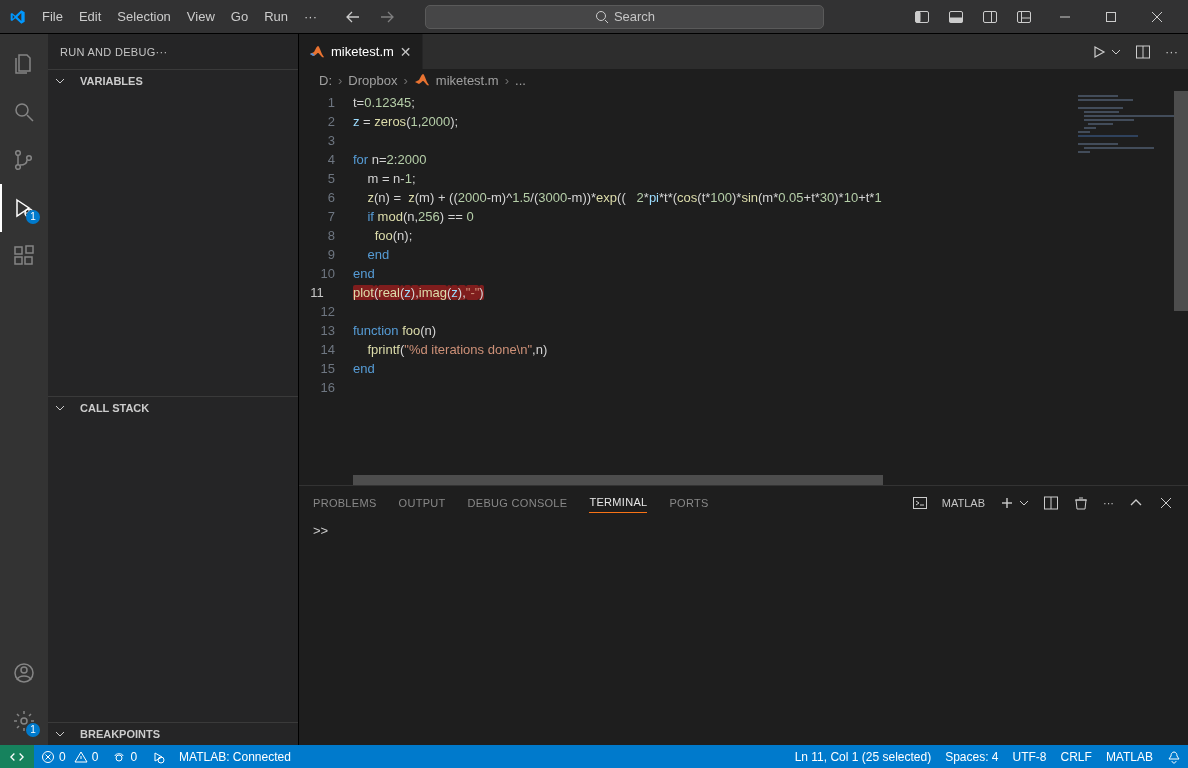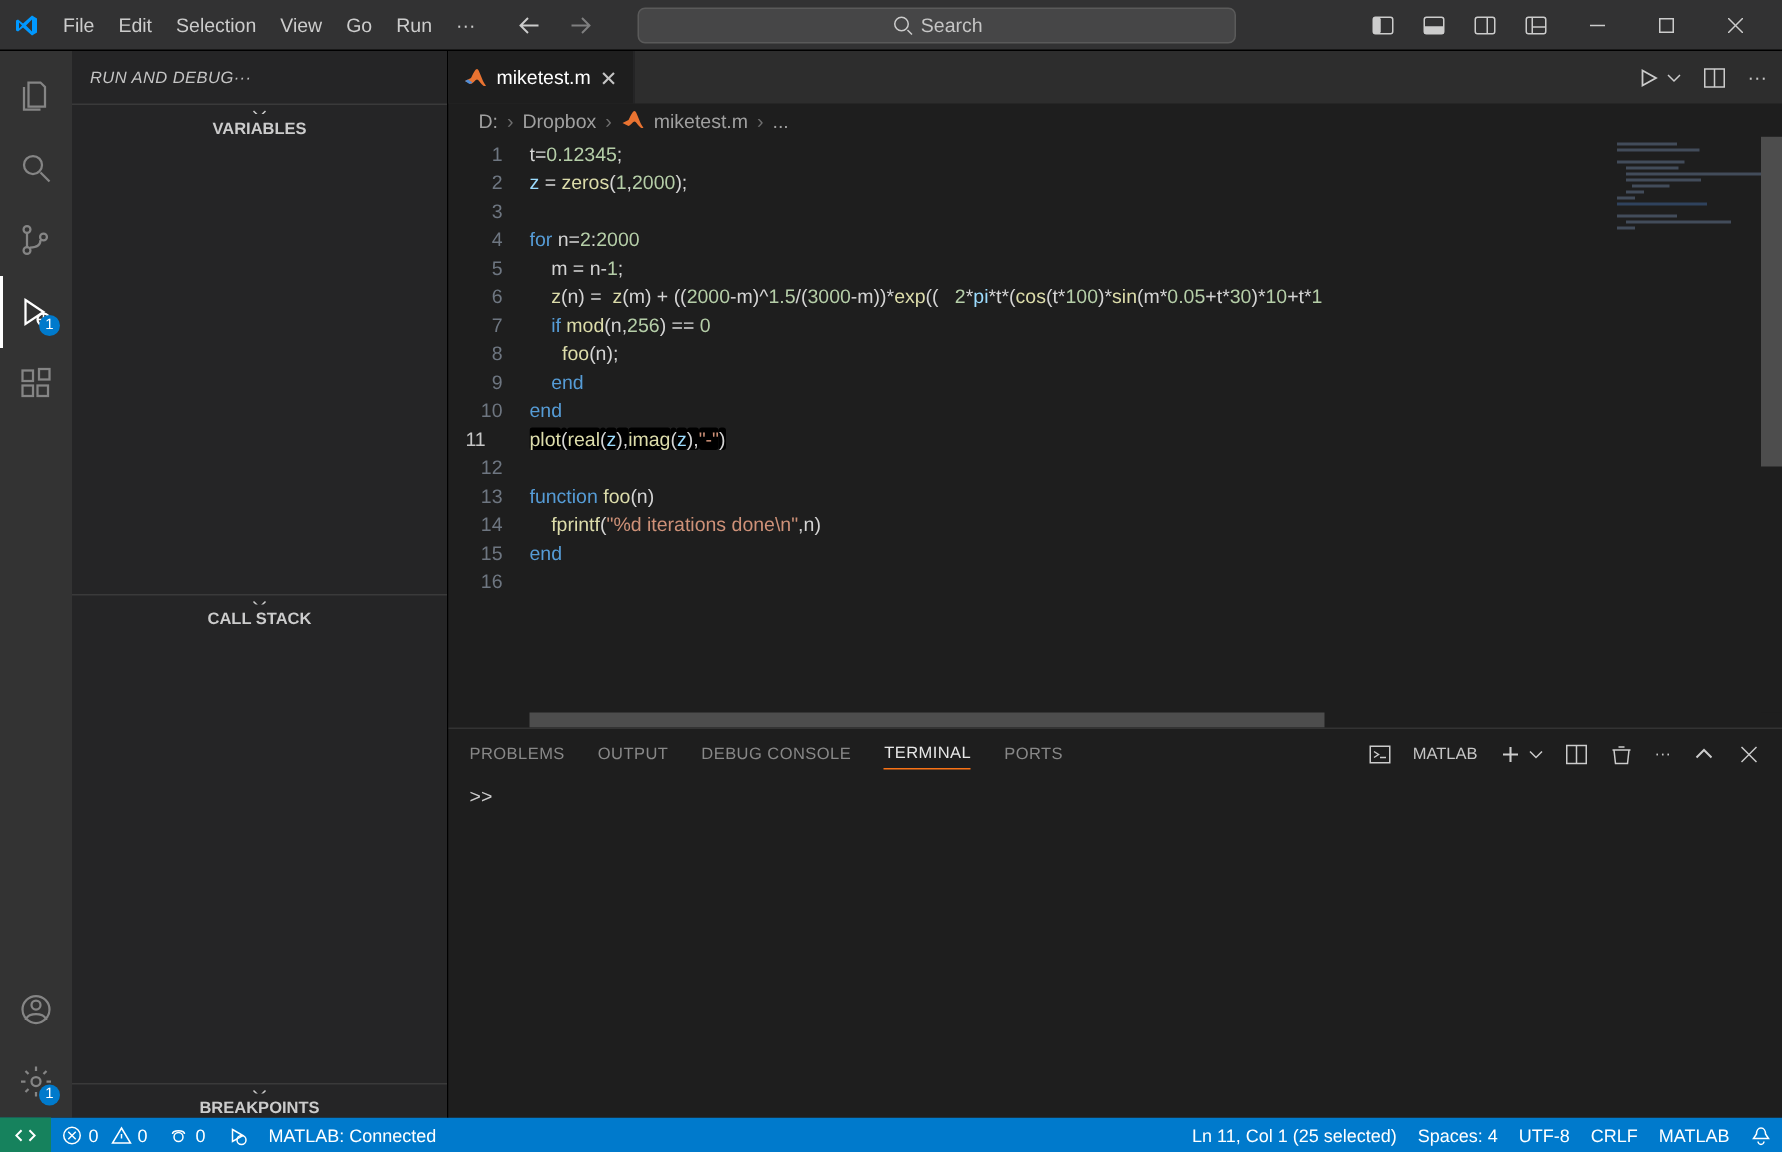--- a/index.html
+++ b/index.html
@@ -36,23 +36,23 @@
   
   .main{display:flex;height:711px;}
   .activitybar{width:48px;background:var(--bg-activity);display:flex;flex-direction:column;align-items:center;padding-top:6px;justify-content:space-between;}
   .activitybar .top,.activitybar .bottom{display:flex;flex-direction:column;align-items:center;gap:0;}
   .activitybar .ab-item{width:48px;height:48px;display:flex;align-items:center;justify-content:center;color:#858585;position:relative;}
   .activitybar .ab-item.active{color:#fff;}
   .activitybar .ab-item.active::before{content:"";position:absolute;left:0;top:0;bottom:0;width:2px;background:#fff;}
   .activitybar .badge{position:absolute;bottom:8px;right:8px;background:var(--badge);color:#fff;border-radius:10px;font-size:10px;padding:0 4px;line-height:14px;min-width:14px;text-align:center;}
   
   .sidebar{width:251px;background:var(--bg-side);display:flex;flex-direction:column;border-right:1px solid #000;}
-  .sidebar .title{height:35px;display:flex;align-items:center;padding:0 12px;color:var(--text-muted);font-size:11px;letter-spacing:0.3px;font-style:italic;}
+  .sidebar .title{height:35px;display:flex;align-items:center;padding:0 12px;color:var(--text-muted);font-size:11px;letter-spacing:0.3px;}
   .sidebar .section{border-top:1px solid #3a3a3a;}
-  .sidebar .section-head{height:22px;display:flex;align-items:center;padding:0 6px;color:var(--text);font-size:11px;font-weight:600;gap:4px;flex-direction:column;}
+  .sidebar .section-head{height:22px;display:flex;align-items:center;padding:0 6px;color:var(--text);font-size:11px;font-weight:600;gap:14px;}
   .sidebar .section-body{flex:1;}
   .sidebar .flex-section{flex:1;display:flex;flex-direction:column;}
   
   .editorgroup{flex:1;display:flex;flex-direction:column;background:var(--bg-editor);min-width:0;}
   .tabs{height:35px;background:var(--tab-inactive);display:flex;align-items:stretch;}
   .tab{background:var(--tab-active);display:flex;align-items:center;padding:0 10px;gap:6px;border-right:1px solid #252526;color:#fff;}
   .tab .close{color:var(--text-muted);font-size:14px;}
   .tabs .spacer{flex:1;}
   .tabs .actions{display:flex;align-items:center;gap:14px;padding:0 10px;color:var(--text-muted);}
   .breadcrumbs{height:22px;display:flex;align-items:center;padding:0 20px;color:#a0a0a0;gap:6px;font-size:13px;}
@@ -60,21 +60,21 @@
   .editor-body{flex:1;display:flex;overflow:hidden;position:relative;}
   .gutter{width:54px;text-align:right;padding-right:18px;color:#6e7681;font-family:Consolas,monospace;font-size:13px;line-height:19px;padding-top:2px;}
   .code{flex:1;font-family:Consolas,monospace;font-size:13px;line-height:19px;white-space:pre;overflow:hidden;padding-top:2px;}
   .code .ln{min-height:19px;}
   .code .tok-kw{color:#569cd6;}
   .code .tok-fn{color:#dcdcaa;}
   .code .tok-num{color:#b5cea8;}
   .code .tok-var{color:#9cdcfe;}
   .code .tok-str{color:#ce9178;}
   .code .tok-def{color:#d4d4d4;}
-  .code .sel{background:#000000;border-radius:2px;margin-top:21px;}
+  .code .sel{background:#7f1d1d;border-radius:2px;margin-top:21px;}
   .gutter .cur{color:#c6c6c6;text-align:center;}
   .minimap{position:absolute;right:14px;top:0;width:100px;height:100%;background:transparent;opacity:.6;}
   .escroll{position:absolute;right:0;top:0;width:14px;height:100%;background:#1e1e1e;}
   .escroll .thumb{position:absolute;right:0;top:0;width:14px;height:220px;background:#4d4d4d;border-radius:0;}
   .hscroll{height:10px;background:#1e1e1e;}
   .hscroll .hthumb{height:10px;background:#4d4d4d;width:530px;margin-left:54px;}
   
   .panel{height:260px;border-top:1px solid #333;display:flex;flex-direction:column;}
   .panel-tabs{height:33px;display:flex;align-items:center;padding:0 14px;gap:22px;color:#888;font-size:11px;}
   .panel-tabs .ptab{padding:4px 0;letter-spacing:0.3px;}

